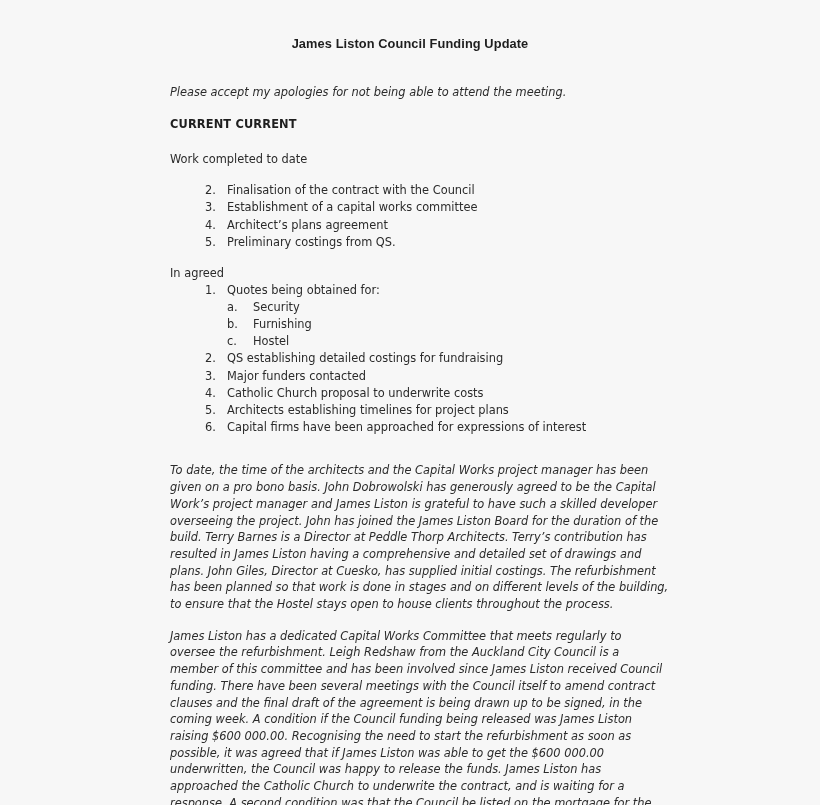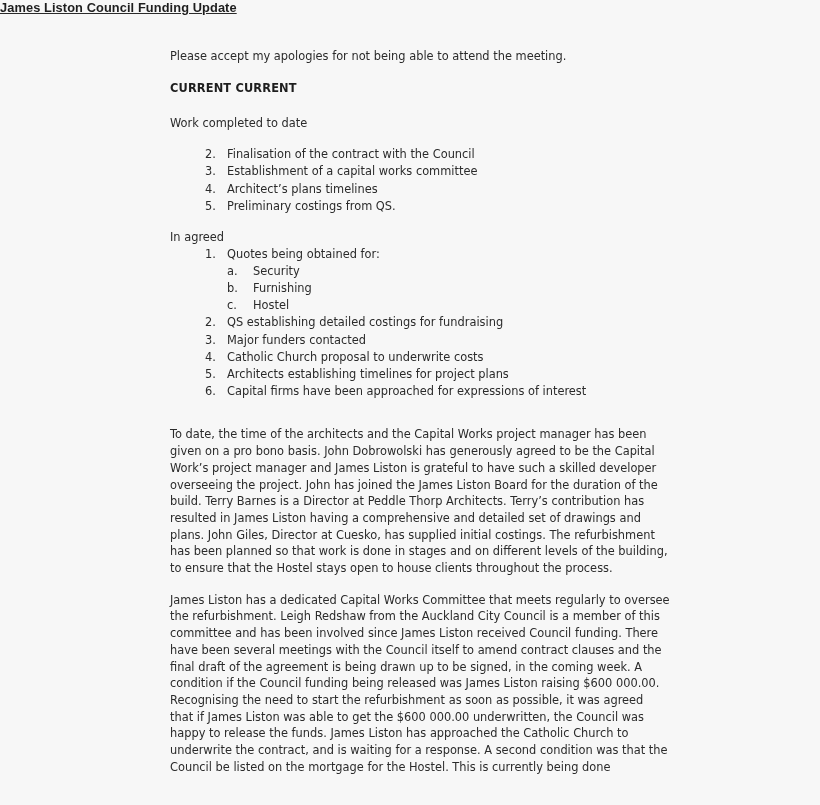--- a/index.html
+++ b/index.html
@@ -19,22 +19,22 @@
   .page {
     position: relative;
     width: 820px;
     height: 805px;
     box-sizing: border-box;
     padding: 0;
   }
 
   
   .doc-header {
-    text-align: left;
-    text-decoration: underline;
+    text-align: center;
+    padding-top: 36px;
   }
   .doc-title {
     font-family: "Liberation Sans", sans-serif;
     font-size: 12.8px;
     font-weight: bold;
     letter-spacing: 0.1px;
     color: #1e1e1e;
     line-height: 1.25;
   }
   .doc-date {
@@ -52,20 +52,21 @@
     margin-right: 150px;
     padding-top: 32px;
   }
 
   p.para {
     font-size: 11.4px;
     line-height: 16.7px;
     margin: 0 0 15px 0;
     text-align: left;
     color: #2b2b2b;
+    font-style: italic;
   }
 
   .intro {
     margin-bottom: 20px;
   }
 
   h2.section-heading {
     font-size: 11.4px;
     font-weight: bold;
     line-height: 16.7px;
@@ -164,21 +165,21 @@
       <li>
         <span class="marker">2.</span>
         <span>Finalisation of the contract with the Council</span>
       </li>
       <li>
         <span class="marker">3.</span>
         <span>Establishment of a capital works committee</span>
       </li>
       <li>
         <span class="marker">4.</span>
-        <span>Architect’s plans timelines</span>
+        <span>Architect’s plans agreement</span>
       </li>
       <li>
         <span class="marker">5.</span>
         <span>Preliminary costings from QS.</span>
       </li>
     </ol>
 
     <div class="gap-after-list"></div>
 
     <div class="lead-line-tight">In agreed</div>

